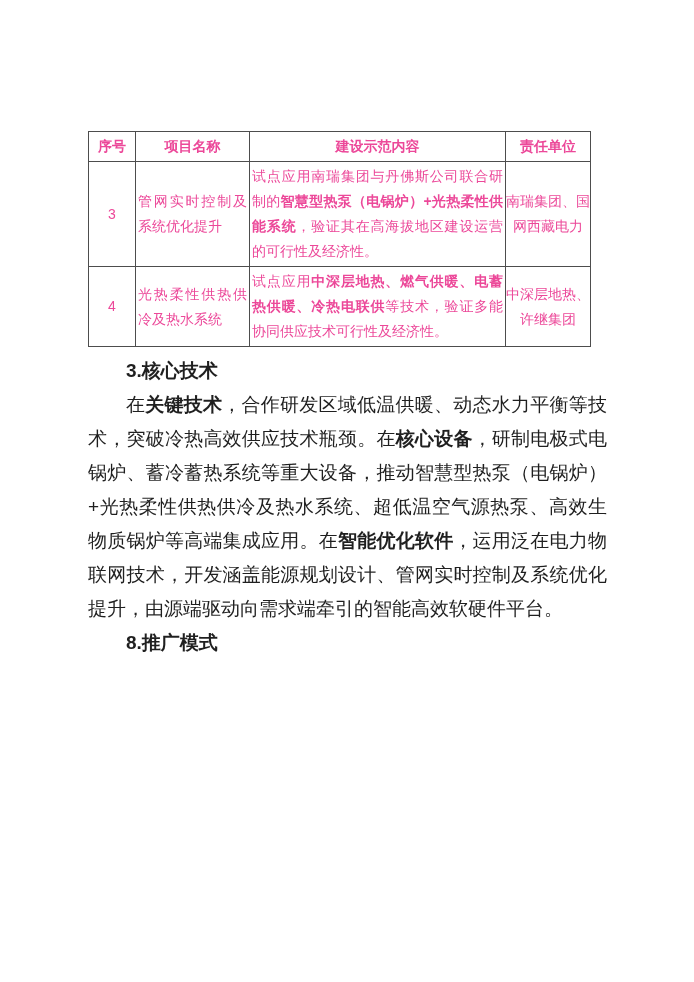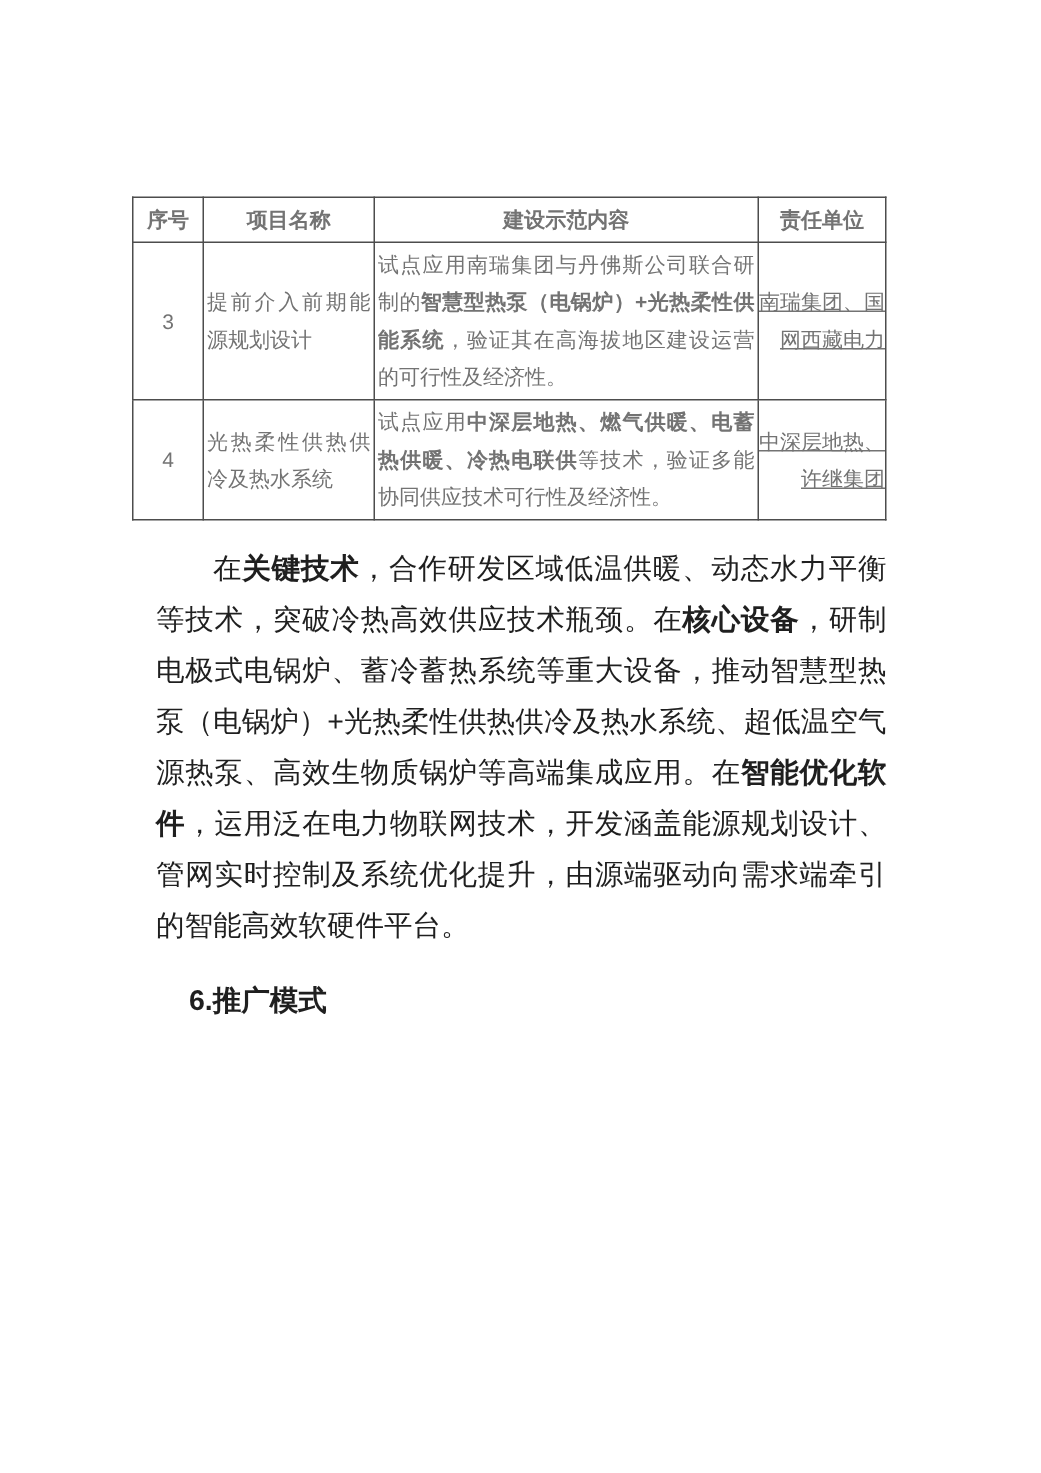--- a/index.html
+++ b/index.html
@@ -10,53 +10,53 @@
     background:#ffffff;
     color:#1f1f1f;
     font-family:"Liberation Sans","DejaVu Sans",sans-serif;
     overflow:hidden;
   }
   table.doc-table{
     border-collapse:collapse;
     table-layout:fixed;
     font-size:14px;
     line-height:25px;
-    color:#737373;
+    color:#ec4899;
   }
   .doc-table th,.doc-table td{
     border:1px solid #4d4d4d;
     vertical-align:middle;
     overflow:hidden;
   }
   .doc-table th{
     font-weight:bold;
     text-align:center;
     height:29px;
     padding:0 1px;
   }
   .col-no{width:47px;}
   .col-name{width:114px;}
   .col-content{width:256px;}
   .col-unit{width:85px;}
   td.cell-no{text-align:center;}
   td.cell-name{padding:2px 2px;text-align:justify;}
   td.cell-content{padding:2px 2px;text-align:justify;}
-  td.cell-unit{text-align:right;padding:0;text-decoration:underline;}
+  td.cell-unit{text-align:center;padding:0;}
   tr.row-a td{height:98px;}
   tr.row-b td{height:75px;}
   .sec-heading{
     margin:0;
     font-size:19px;
     line-height:34px;
     font-weight:bold;
     text-indent:2em;
   }
   .sec-heading.first{margin-top:7px;}
   .sec-para{
-    margin:16px;
+    margin:0;
     font-size:19px;
     line-height:34px;
     text-align:justify;
     text-indent:2em;
   }
   b{font-weight:bold;}
 </style>
 </head>
 <body>
 
@@ -73,30 +73,31 @@
       <tr>
         <th>序号</th>
         <th>项目名称</th>
         <th>建设示范内容</th>
         <th>责任单位</th>
       </tr>
     </thead>
     <tbody>
       <tr class="row-a">
         <td class="cell-no">3</td>
-        <td class="cell-name">提前介入前期能源规划设计</td>
+        <td class="cell-name">管网实时控制及系统优化提升</td>
         <td class="cell-content"><span>试点应用南瑞集团与丹佛斯公司联合研制的</span><b>智慧型热泵（电锅炉）+光热柔性供能系统</b><span>，验证其在高海拔地区建设运营的可行性及经济性。</span></td>
         <td class="cell-unit">南瑞集团、国网西藏电力</td>
       </tr>
       <tr class="row-b">
         <td class="cell-no">4</td>
         <td class="cell-name">光热柔性供热供冷及热水系统</td>
         <td class="cell-content"><span>试点应用</span><b>中深层地热、燃气供暖、电蓄热供暖、冷热电联供</b><span>等技术，验证多能协同供应技术可行性及经济性。</span></td>
         <td class="cell-unit">中深层地热、许继集团</td>
       </tr>
     </tbody>
   </table>
 
+  <h3 class="sec-heading first">3.核心技术</h3>
   <p class="sec-para"><span>在</span><b>关键技术</b><span>，合作研发区域低温供暖、动态水力平衡等技术，突破冷热高效供应技术瓶颈。在</span><b>核心设备</b><span>，研制电极式电锅炉、蓄冷蓄热系统等重大设备，推动智慧型热泵（电锅炉）+光热柔性供热供冷及热水系统、超低温空气源热泵、高效生物质锅炉等高端集成应用。在</span><b>智能优化软件</b><span>，运用泛在电力物联网技术，开发涵盖能源规划设计、管网实时控制及系统优化提升，由源端驱动向需求端牵引的智能高效软硬件平台。</span></p>
 
-  <h3 class="sec-heading">6.推广模式</h3>
+  <h3 class="sec-heading">8.推广模式</h3>
 
 </div>
 
 </body></html>

